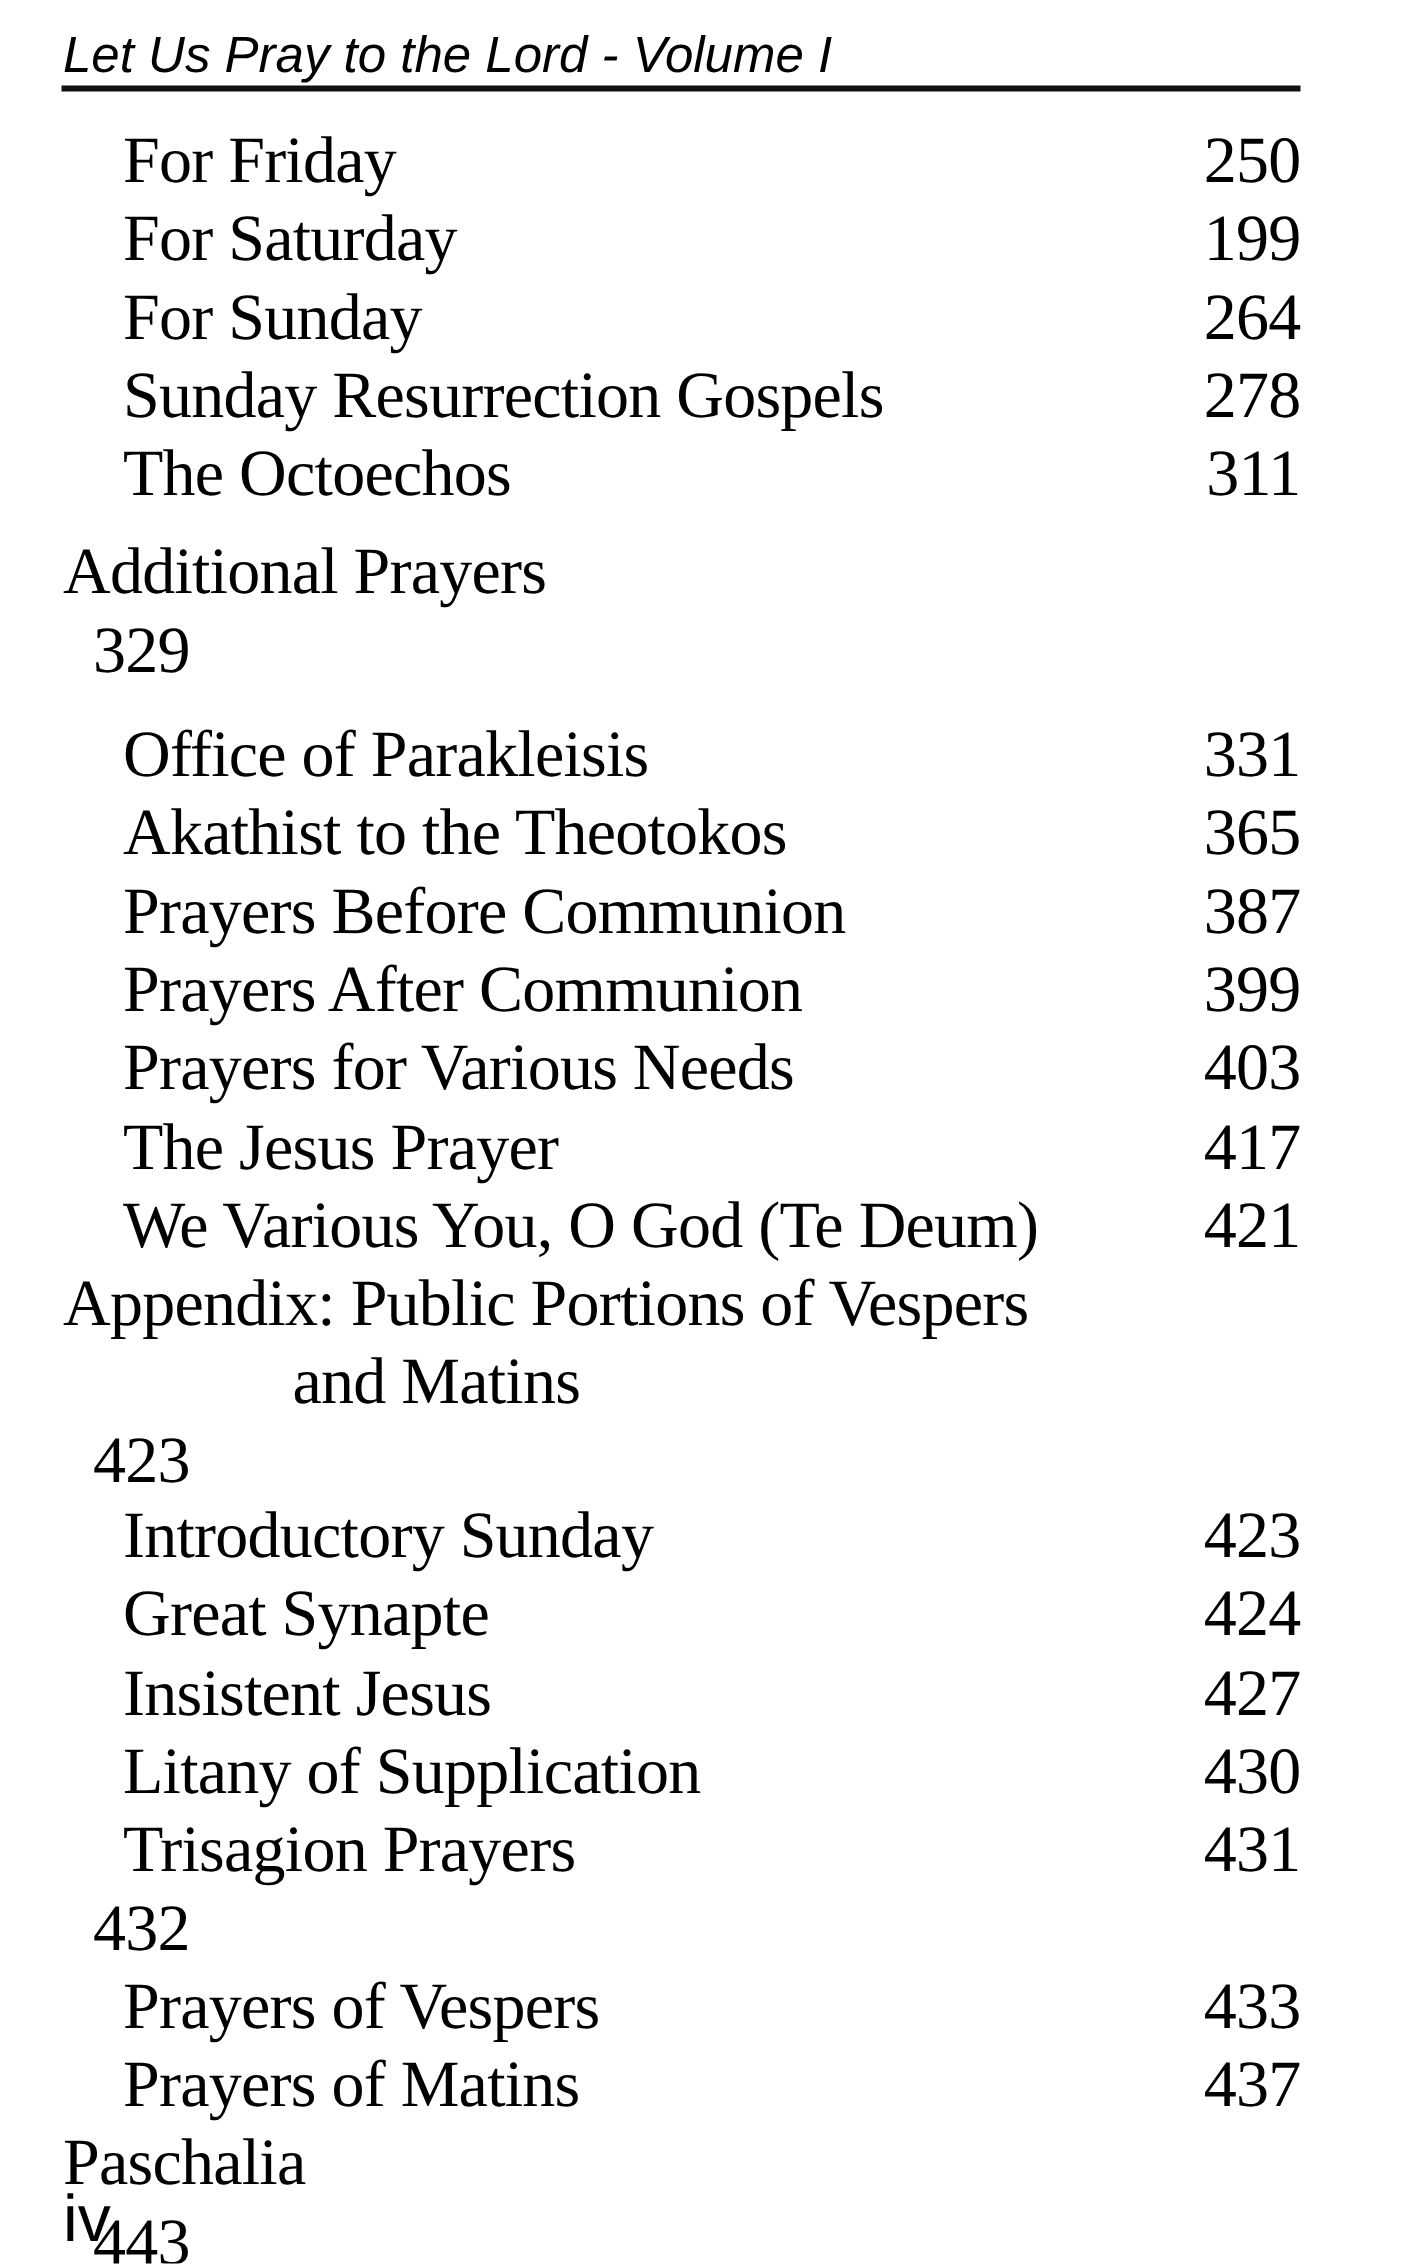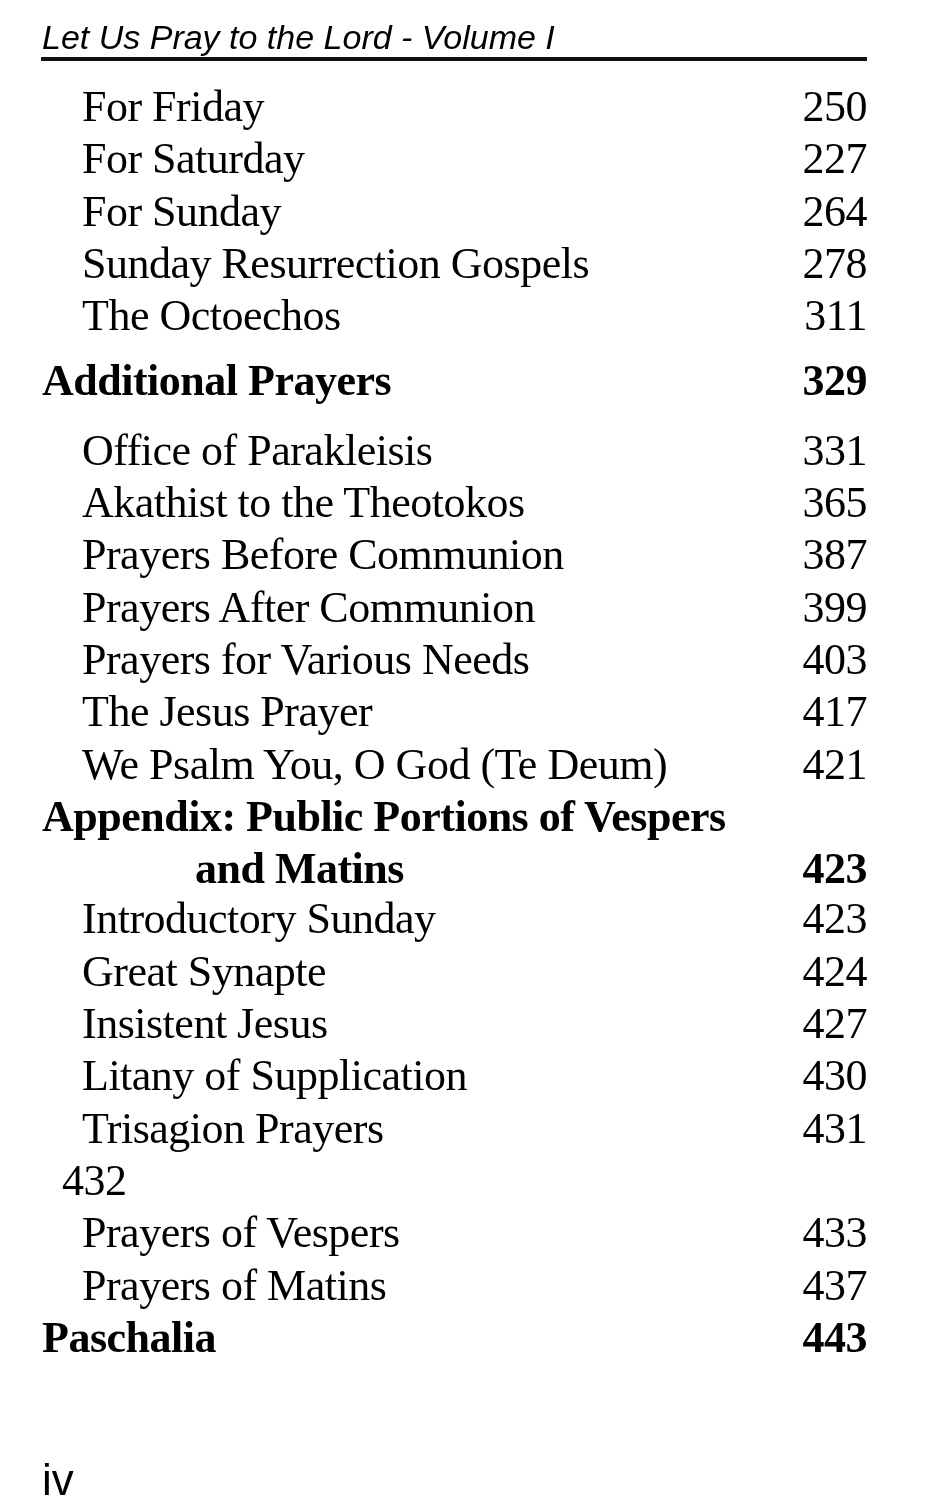--- a/index.html
+++ b/index.html
@@ -56,21 +56,22 @@
     white-space: nowrap;
   }
   .toc-row .pagenum {
     white-space: nowrap;
     padding-left: 20px;
   }
   .toc-row.item .label {
     padding-left: 40px;
   }
   .toc-row.section {
-    font-weight: bold;
+    font-weight: normal;
+    flex-direction: column;
   }
   .toc-row.section.first-of-group {
     margin-top: 13px;
     margin-bottom: 17px;
   }
   .toc-group-appendix .toc-row.section-line1 {
   }
   .toc-group-appendix .toc-row.section-line2 {
     margin-bottom: -2px;
     text-align: center;
@@ -97,21 +98,21 @@
 
 <hr class="header-rule">
 
 <div class="toc">
     <div class="toc-row item">
       <span class="label">For Friday</span>
       <span class="pagenum">250</span>
     </div>
     <div class="toc-row item">
       <span class="label">For Saturday</span>
-      <span class="pagenum">227</span>
+      <span class="pagenum">199</span>
     </div>
     <div class="toc-row item">
       <span class="label">For Sunday</span>
       <span class="pagenum">264</span>
     </div>
     <div class="toc-row item">
       <span class="label">Sunday Resurrection Gospels</span>
       <span class="pagenum">278</span>
     </div>
     <div class="toc-row item">
@@ -140,21 +141,21 @@
     </div>
     <div class="toc-row item">
       <span class="label">Prayers for Various Needs</span>
       <span class="pagenum">403</span>
     </div>
     <div class="toc-row item">
       <span class="label">The Jesus Prayer</span>
       <span class="pagenum">417</span>
     </div>
     <div class="toc-row item">
-      <span class="label">We Psalm You, O God (Te Deum)</span>
+      <span class="label">We Various You, O God (Te Deum)</span>
       <span class="pagenum">421</span>
     </div>
     <div class="toc-group-appendix">
       <div class="toc-row section section-line1">
         <span class="label">Appendix: Public Portions of Vespers</span>
       </div>
       <div class="toc-row section section-line2">
         <span class="label">and Matins</span>
         <span class="pagenum">423</span>
       </div>

